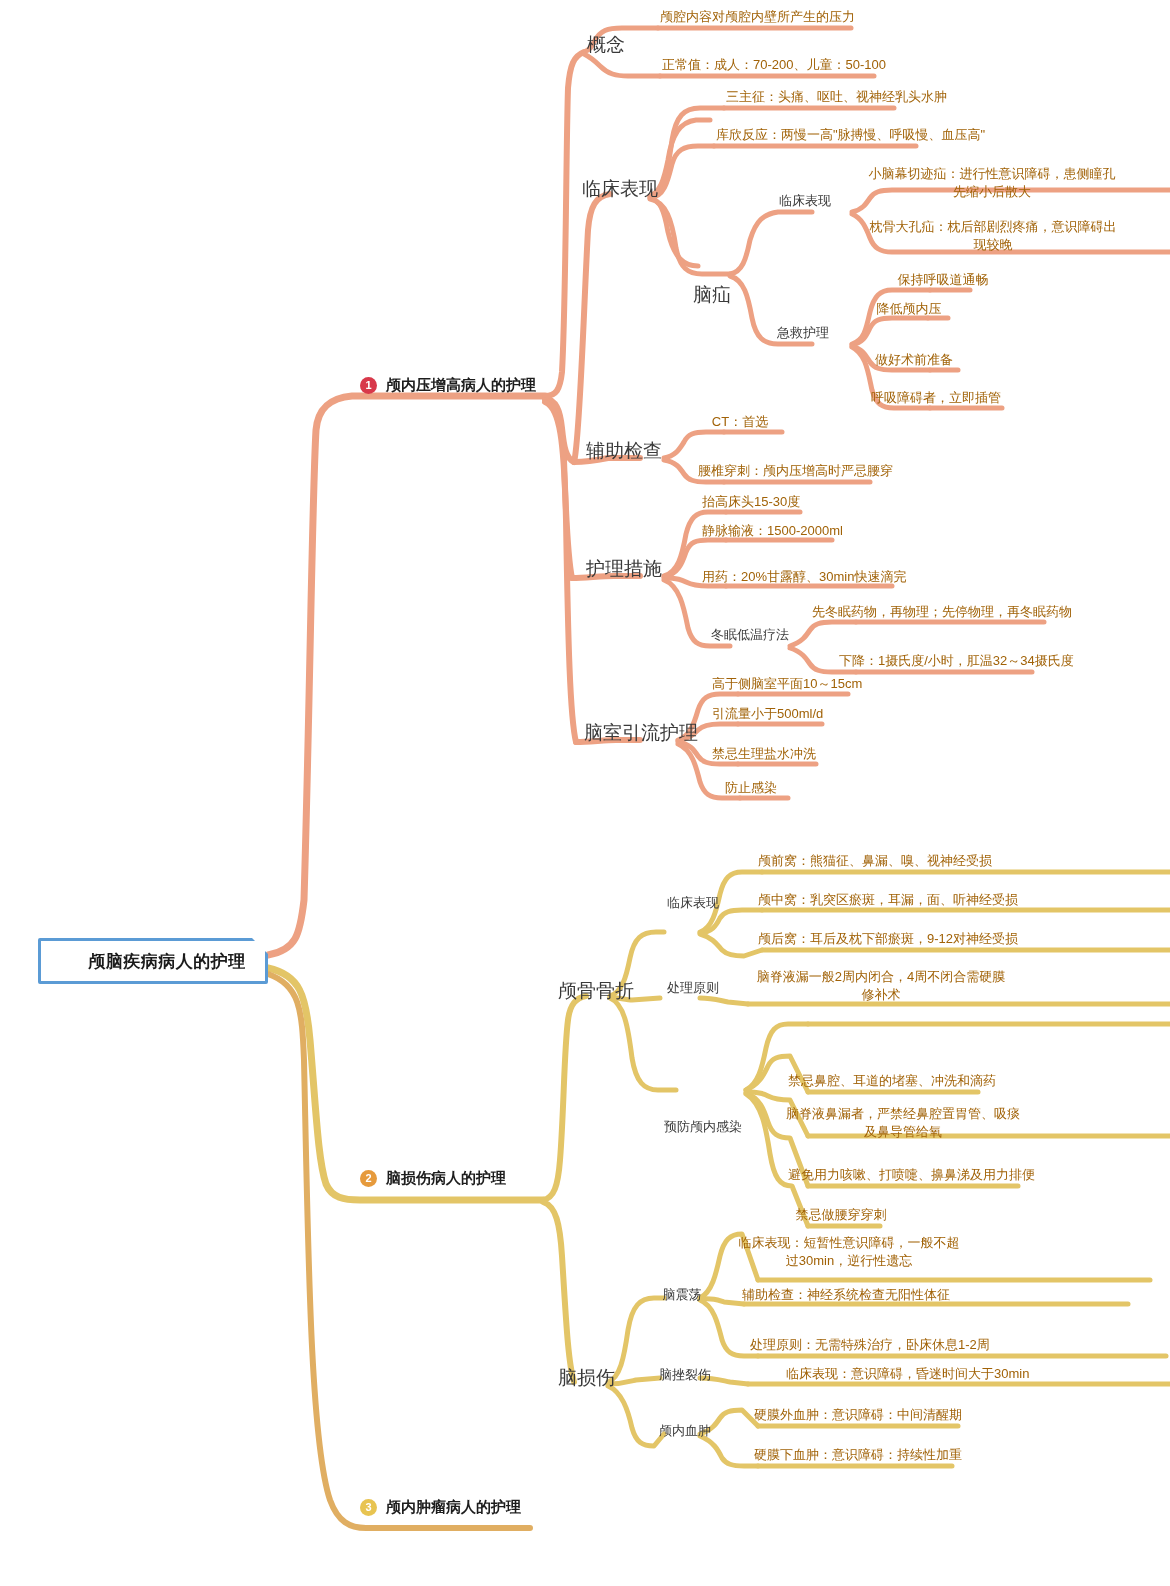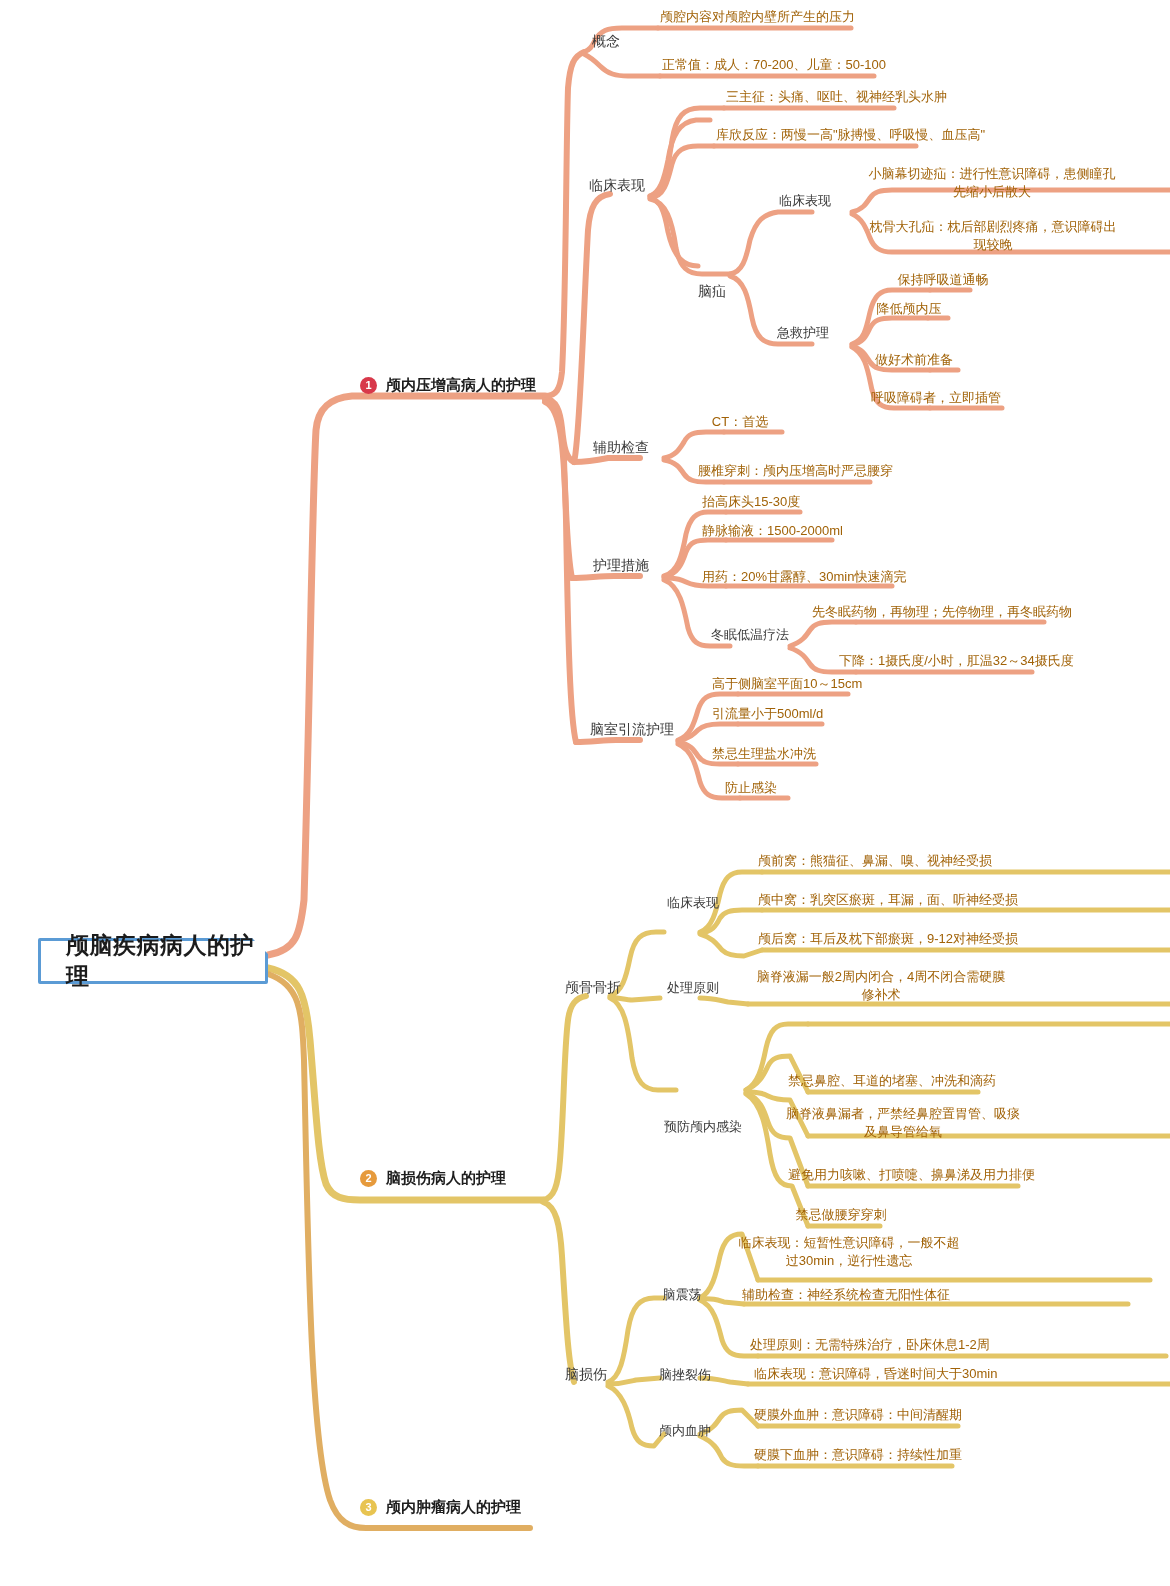--- a/index.html
+++ b/index.html
@@ -28,21 +28,21 @@
   }
   
   .leaf{
     font-size:13px;
     text-align:center;
     white-space:normal;
     padding:0 2px;
   }
   .leaf.one-line{white-space:nowrap;}
   .branch-label{
-    font-size:14px;
+    font-size:19px;
     text-align:center;
     white-space:nowrap;
     color:#3a3a3a;
   }
   .mid-label{
     font-size:13px;
     text-align:center;
     white-space:nowrap;
     color:#3a3a3a;
   }
@@ -83,21 +83,21 @@
     background:#ffffff;
     border-radius:2px;
     clip-path:polygon(0 0, calc(100% - 16px) 0, 100% 16px, 100% 100%, 0 100%);
   }
   #root-node .root-text{
     position:absolute;
     inset:0;
     display:flex;
     align-items:center;
     justify-content:center;
-    font-size:23px;
+    font-size:17px;
     font-weight:bold;
     color:#1b1b1b;
     letter-spacing:0.5px;
     margin-left:28px;
   }
 </style>
 </head>
 <body>
 
 <div id="stage">
@@ -316,18 +316,18 @@
 
   <div class="node leaf one-line" style="left:786px;top:1072px;width:190px;">禁忌鼻腔、耳道的堵塞、冲洗和滴药</div>
   <div class="node leaf" style="left:784px;top:1105px;width:238px;">脑脊液鼻漏者，严禁经鼻腔置胃管、吸痰及鼻导管给氧</div>
   <div class="node leaf one-line" style="left:786px;top:1166px;width:230px;">避免用力咳嗽、打喷嚏、擤鼻涕及用力排便</div>
   <div class="node leaf one-line" style="left:786px;top:1206px;width:110px;">禁忌做腰穿穿刺</div>
 
   <div class="node leaf" style="left:734px;top:1234px;width:230px;">临床表现：短暂性意识障碍，一般不超过30min，逆行性遗忘</div>
   <div class="node leaf one-line" style="left:740px;top:1286px;width:206px;">辅助检查：神经系统检查无阳性体征</div>
   <div class="node leaf one-line" style="left:748px;top:1336px;width:218px;">处理原则：无需特殊治疗，卧床休息1-2周</div>
 
-  <div class="node leaf one-line" style="left:752px;top:1365px;width:222px;">临床表现：意识障碍，昏迷时间大于30min</div>
+  <div class="node leaf one-line" style="left:784px;top:1365px;width:222px;">临床表现：意识障碍，昏迷时间大于30min</div>
 
   <div class="node leaf one-line" style="left:752px;top:1406px;width:192px;">硬膜外血肿：意识障碍：中间清醒期</div>
   <div class="node leaf one-line" style="left:752px;top:1446px;width:192px;">硬膜下血肿：意识障碍：持续性加重</div>
 
 </div>
 
 </body></html>

